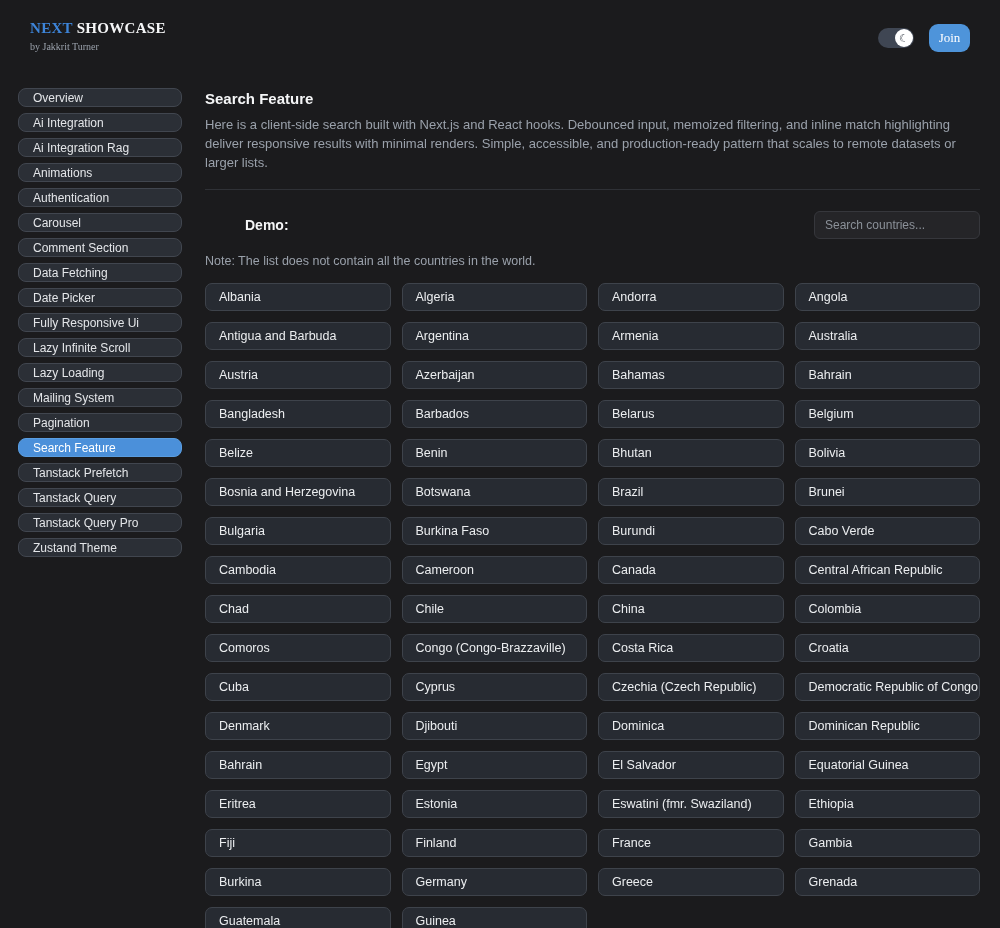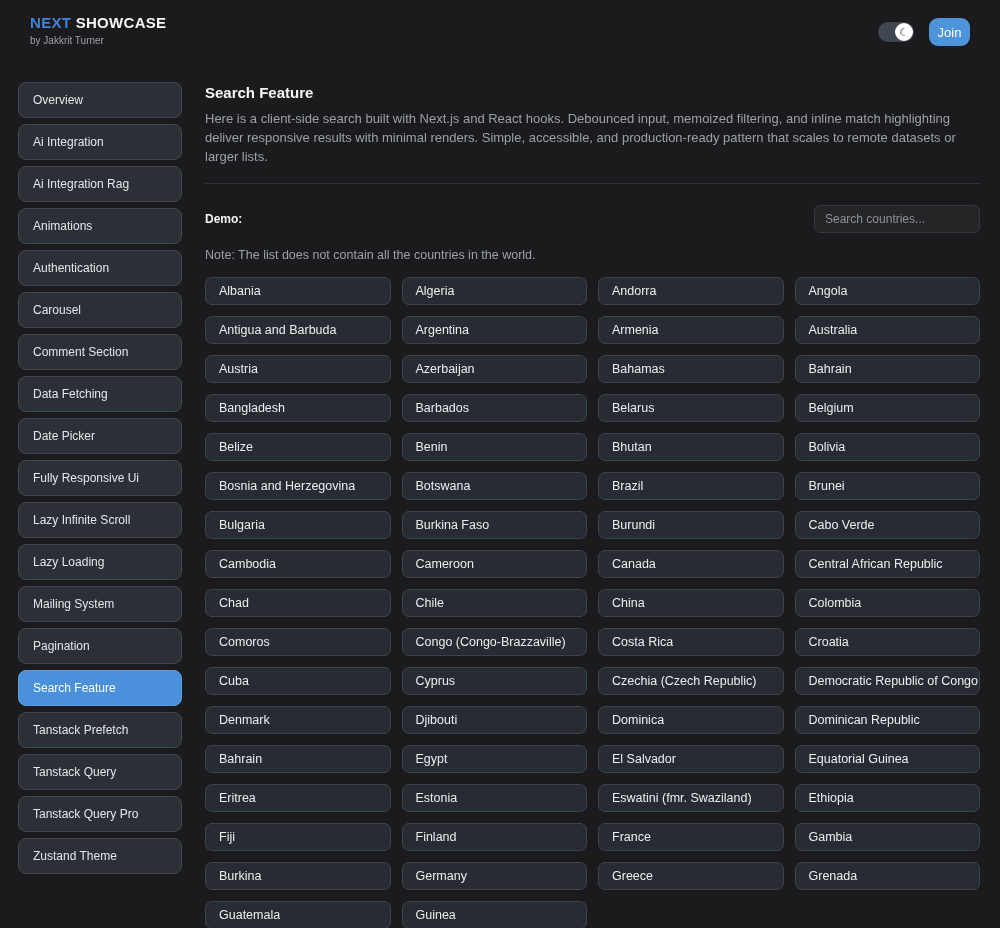--- a/index.html
+++ b/index.html
@@ -7,21 +7,22 @@
   body {
     background:#1b1b1d;
     font-family:"Liberation Sans", sans-serif;
     color:#eceef0;
   }
   :root { --accent:#4e94da; }
 
   
   .app-header {
     display:flex; justify-content:space-between; align-items:flex-start;
-    padding:14px 30px 0 30px;
+    padding:20px 30px 0 30px;
+    font-family:Liberation Serif, serif;
   }
   .logo-line { font-size:15px; font-weight:bold; letter-spacing:.3px; }
   .logo-next { color:#3d84d8; }
   .logo-show { color:#f5f6f7; }
   .byline { font-size:10px; color:#9aa1ab; margin-top:4px; }
   .header-right { display:flex; align-items:center; gap:15px; margin-top:4px; }
   .toggle {
     width:36px; height:20px; border-radius:10px; background:#3f4653;
     position:relative; cursor:pointer; flex:none;
   }
@@ -36,34 +37,34 @@
     font-family:inherit; font-size:13px; font-weight:500;
     width:41px; height:28px; border-radius:9px;
   }
 
   
   .layout { display:flex; align-items:flex-start; margin-top:36px; padding:0 20px 0 18px; }
 
   
   .sidebar { width:164px; flex:none; display:flex; flex-direction:column; gap:6px; }
   .side-item {
-    height:36px; border-radius:8px; text-align:left;
+    height:19px; border-radius:8px; text-align:left;
     background:#2b2f36; border:1px solid #41464f; cursor:pointer;
     color:#e4e6e9; font-family:inherit; font-size:12px;
     padding:0 0 0 14px; display:flex; align-items:center; white-space:nowrap;
   }
   .side-item.active { background:#4b90da; border-color:#5a9de0; color:#ffffff; }
 
   
   .main { flex:1; margin-left:23px; padding-top:2px; min-width:0; }
   .page-title { font-size:15px; font-weight:bold; color:#f5f6f7; }
   .desc { margin-top:8px; font-size:13px; line-height:19px; color:#9aa1ab; }
   .divider { border:none; border-top:1px solid #2f3136; margin-top:17px; }
   .demo-row { margin-top:21px; display:flex; align-items:center; justify-content:space-between; }
-  .demo-label { font-size:12px; font-weight:bold; color:#f5f6f7; }
+  .demo-label { font-size:14px; font-weight:bold; color:#f5f6f7;margin-left:40px; }
   .search-input {
     width:166px; height:28px; background:#252528; border:1px solid #36373c;
     border-radius:6px; color:#e4e6e9; font-family:inherit; font-size:12px;
     padding:4px 10px; outline:none;
   }
   .search-input::placeholder { color:#8b9199; }
   .note { margin-top:15px; font-size:12.5px; color:#9aa1ab; }
 
   .country-grid {
     margin-top:15px;

